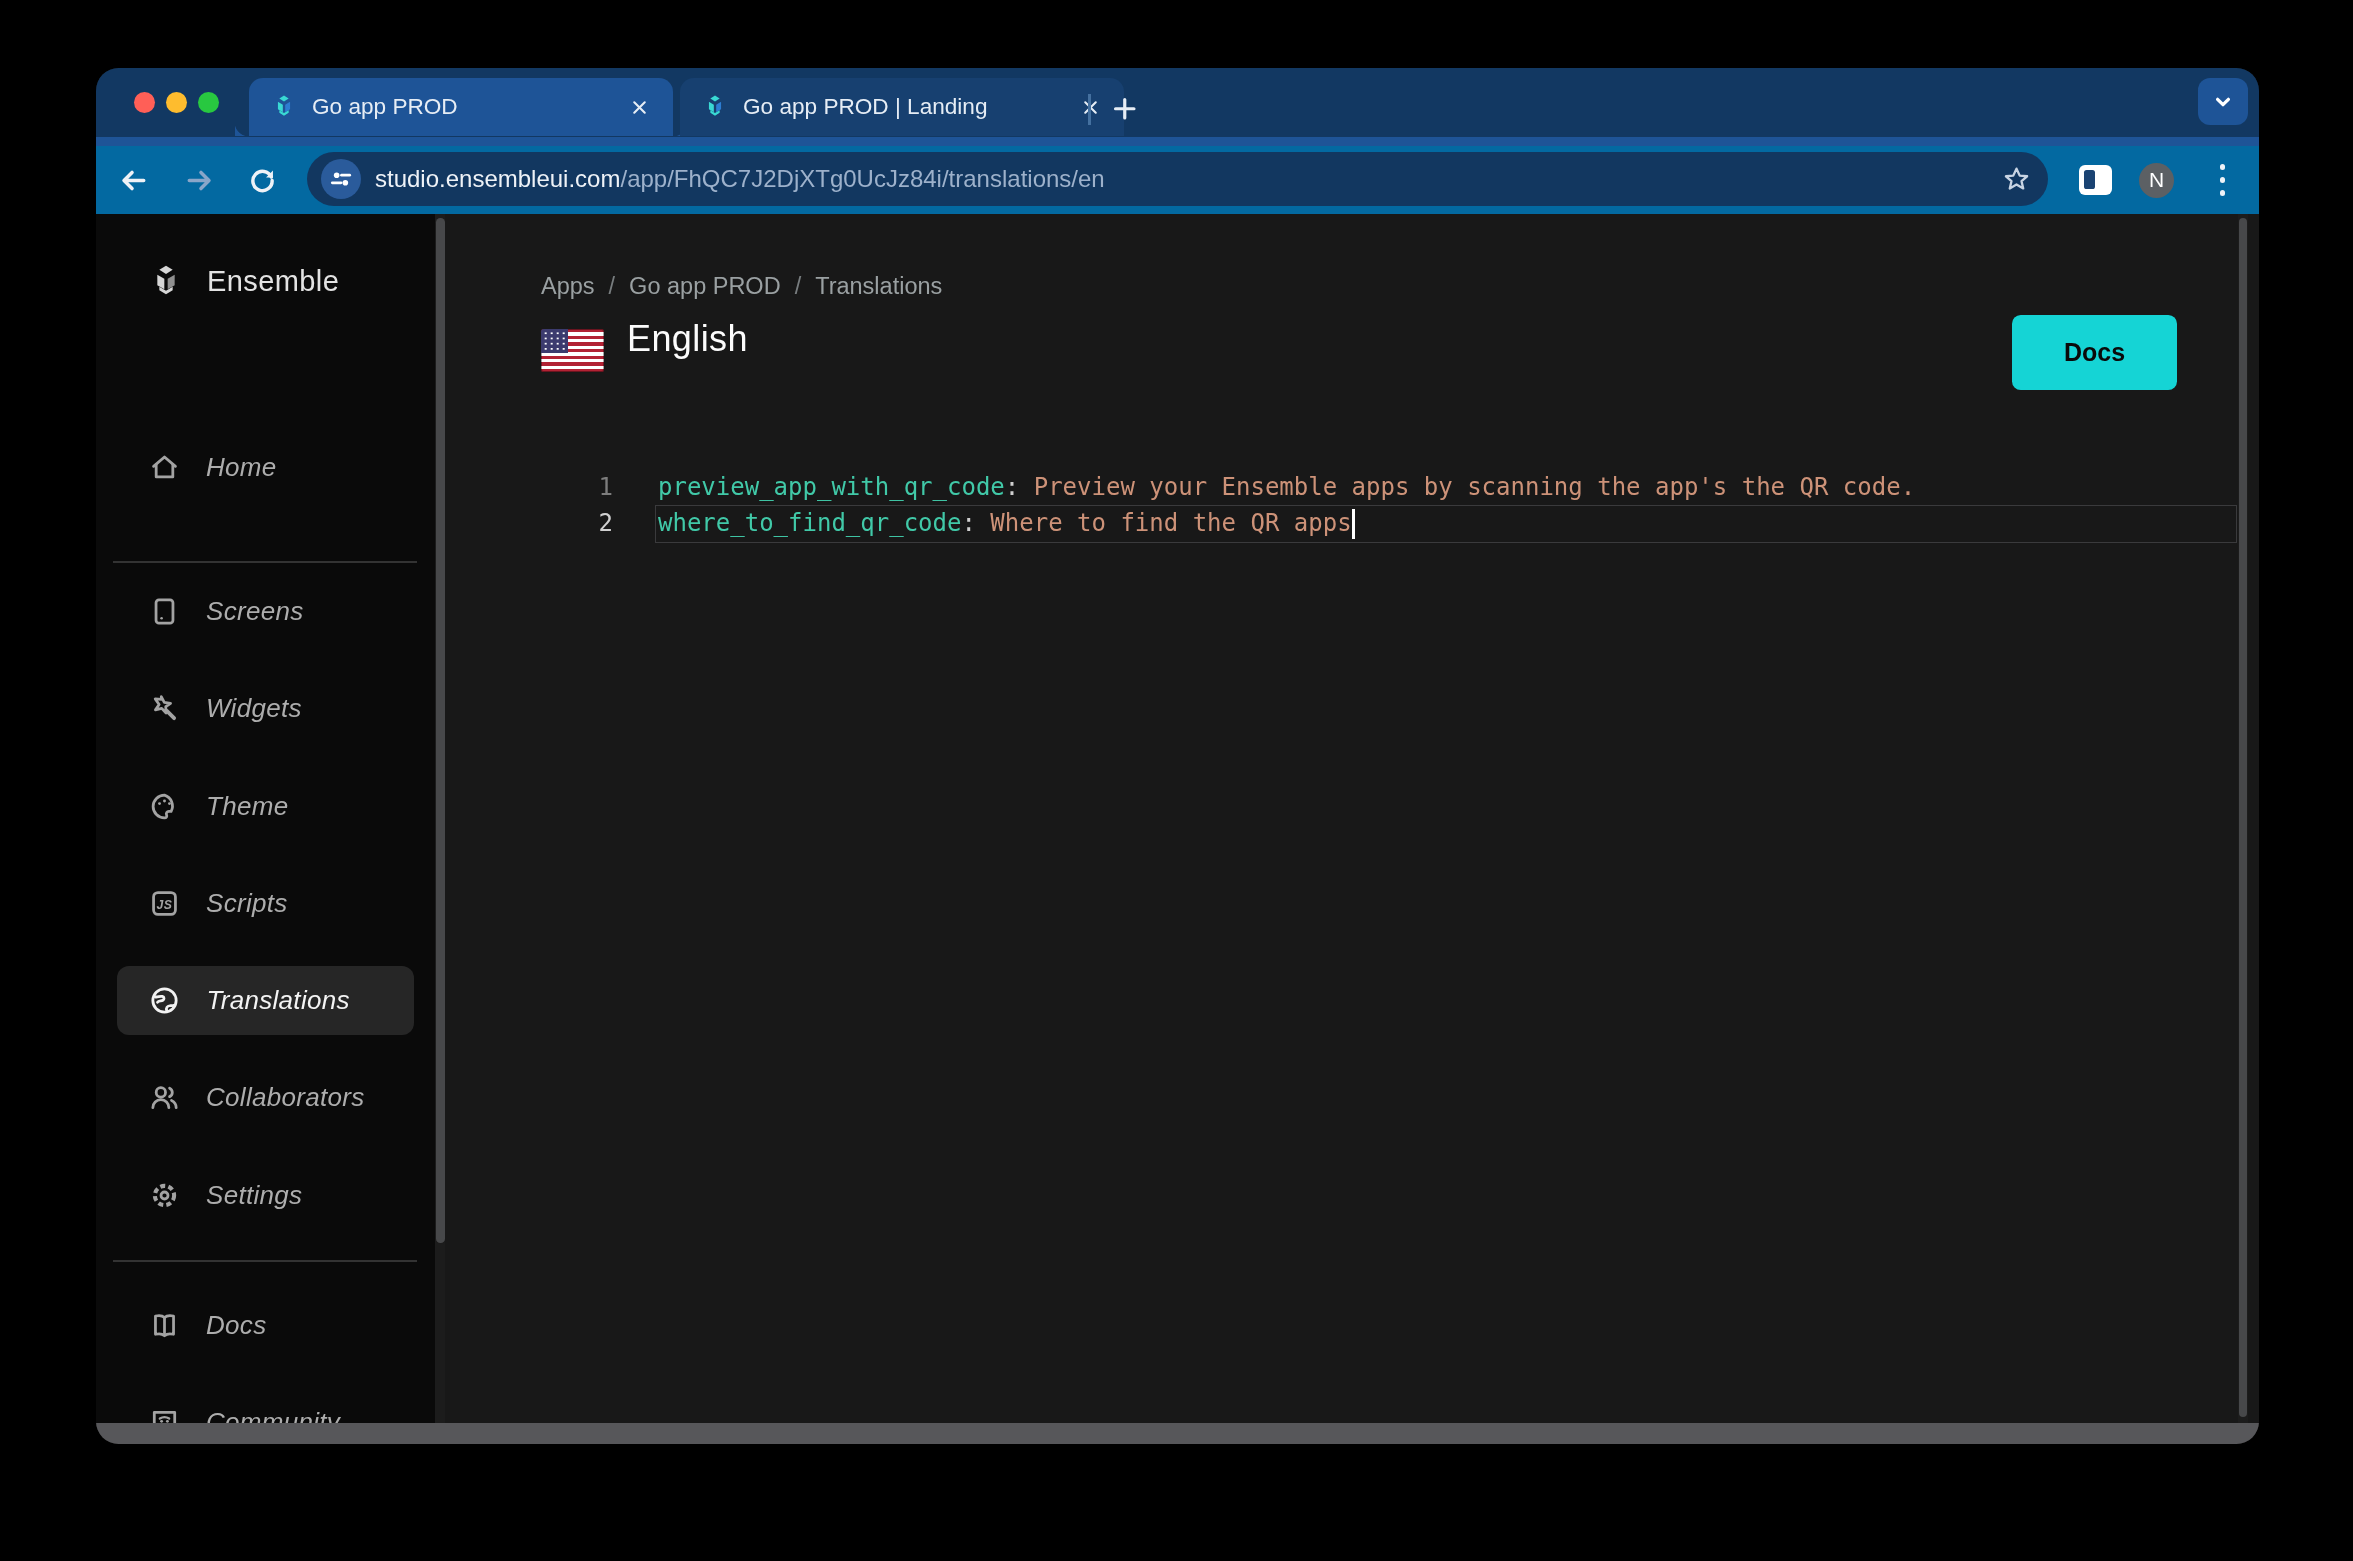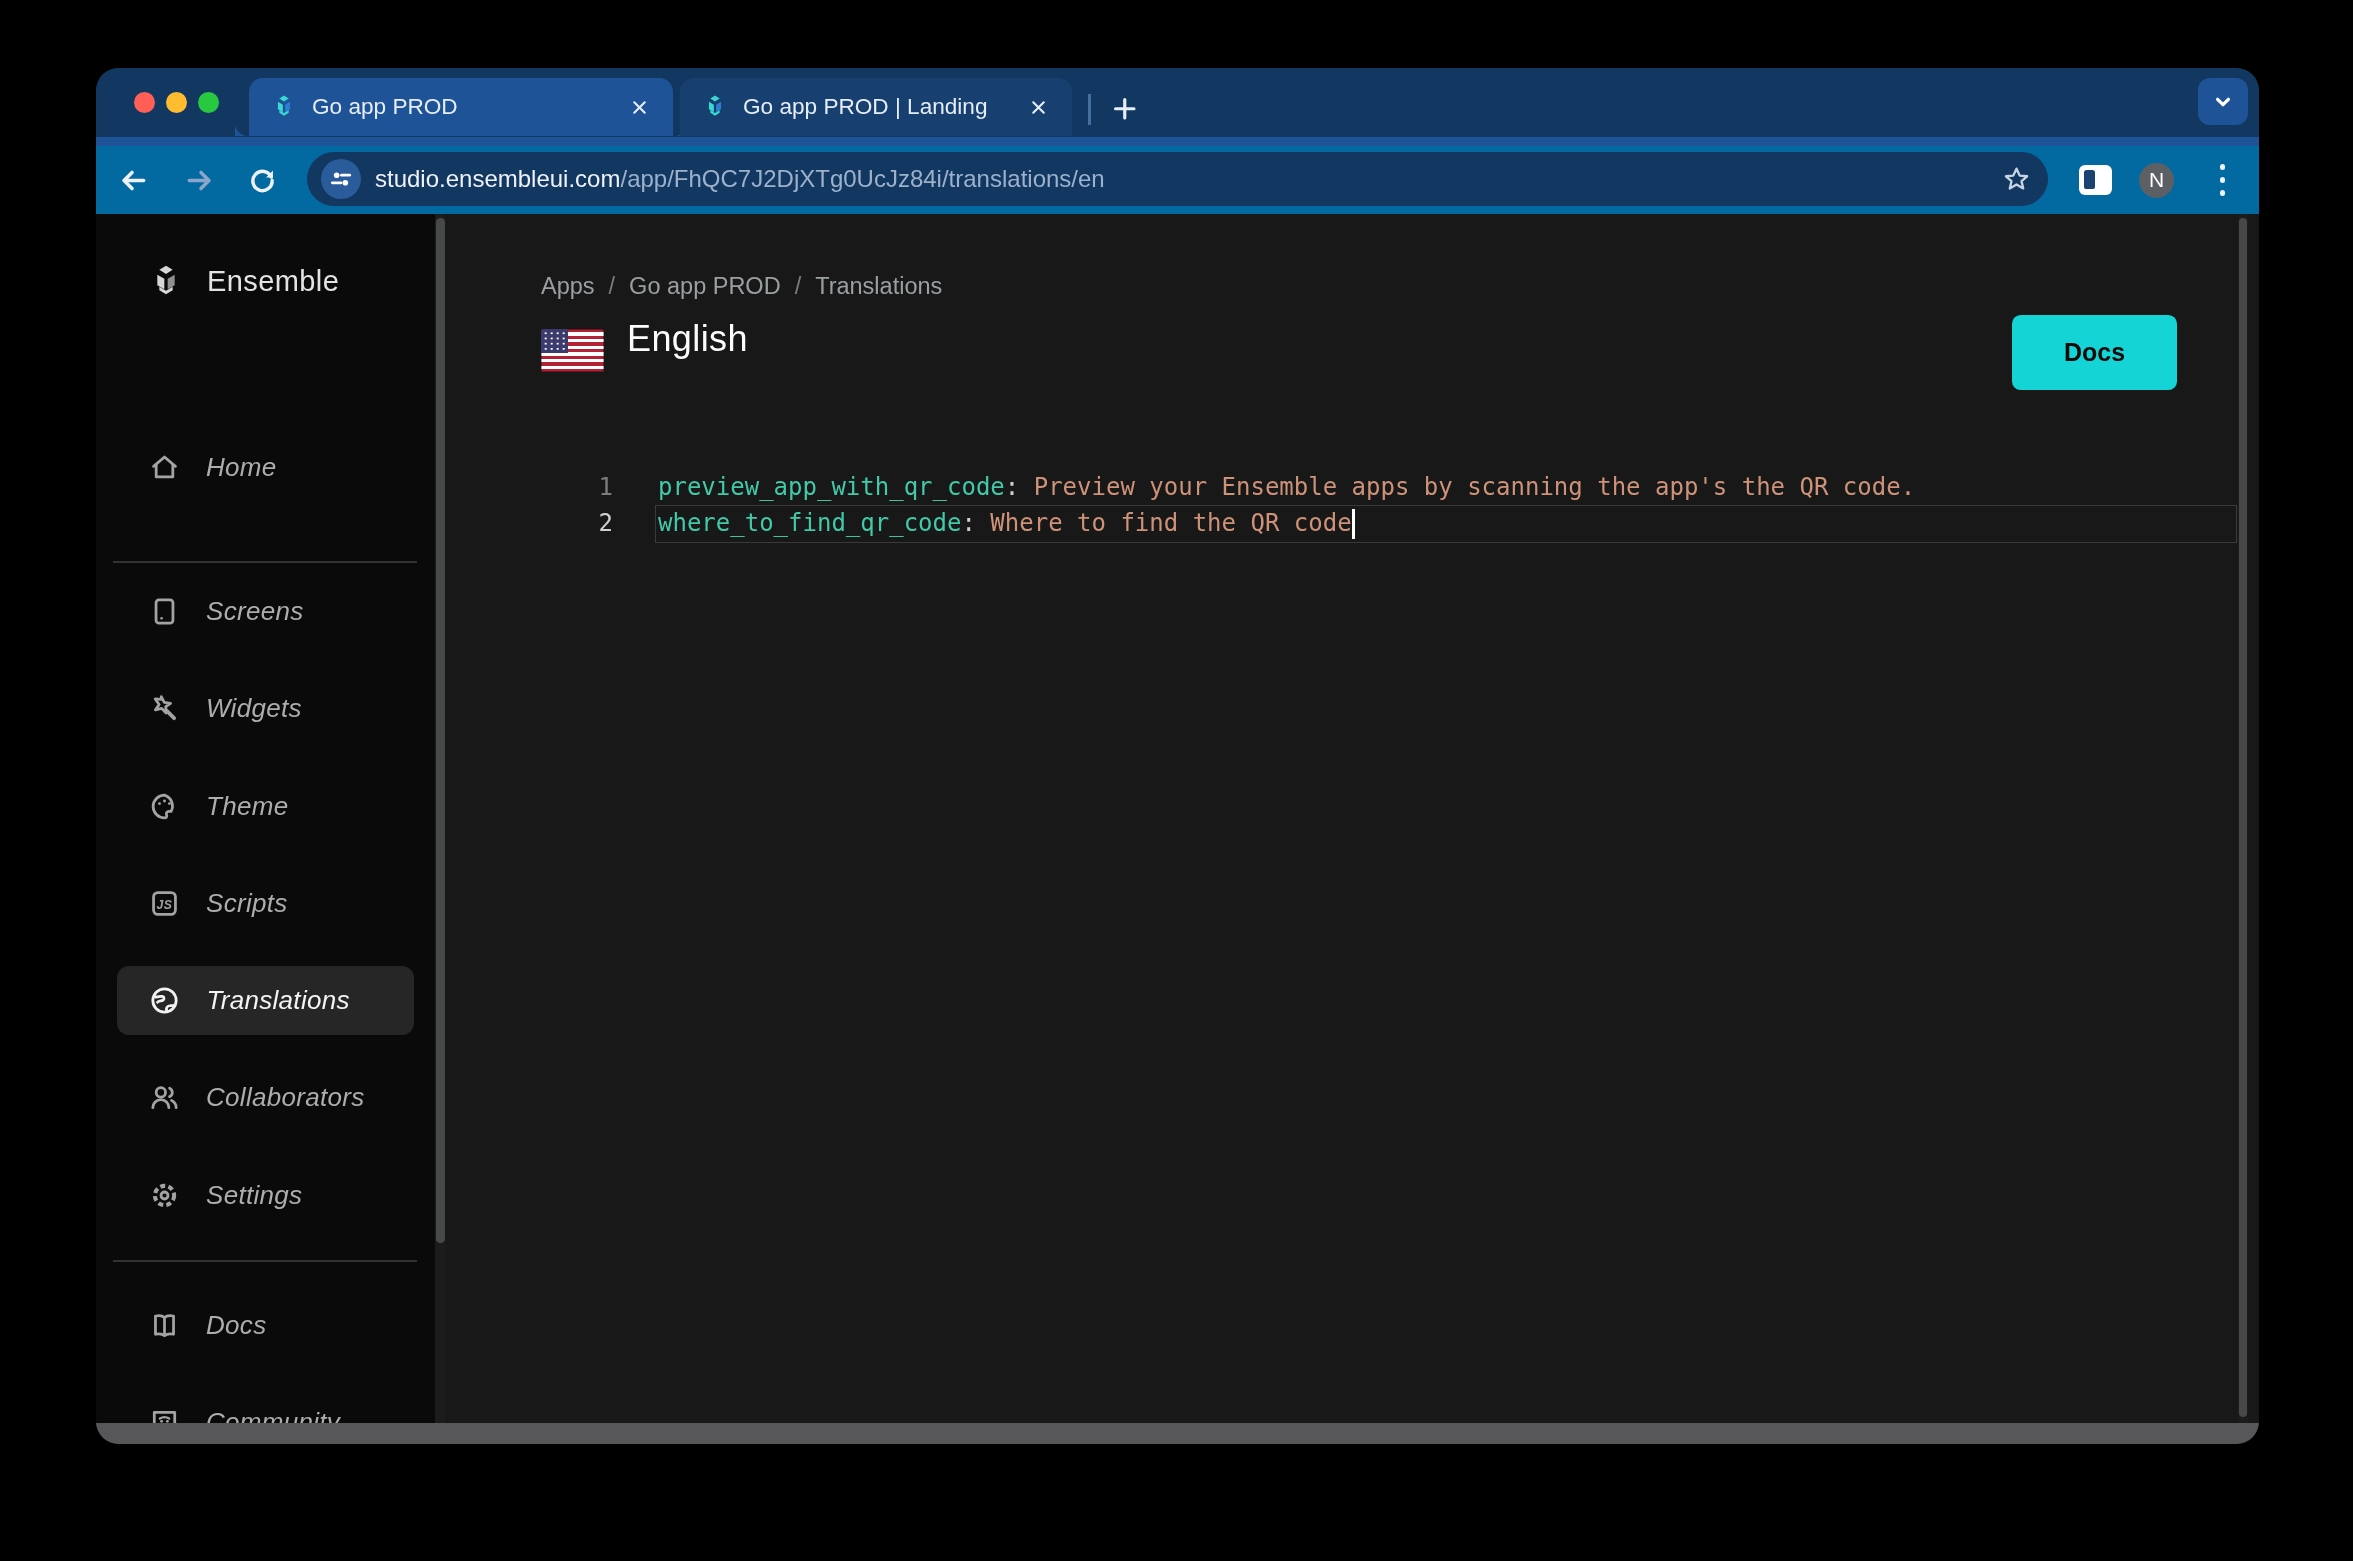--- a/index.html
+++ b/index.html
@@ -14,21 +14,21 @@
   .traffic { position:absolute; top:24px; width:21px; height:21px; border-radius:50%; }
   .t-red { left:38px; background:#ff5f57; }
   .t-yellow { left:70px; background:#febc2e; }
   .t-green { left:102px; background:#28c840; }
   .tab { position:absolute; top:10.4px; height:58px; border-radius:14px 14px 0 0;
          display:flex; align-items:center; padding:0 21px; gap:14px; }
   .tab-active { left:153px; width:424px; background:#1e5497; }
   .tab-active::before, .tab-active::after { content:""; position:absolute; bottom:0; width:14px; height:14px; background:radial-gradient(circle at 0 0, transparent 14px, #1e5497 14.8px); }
   .tab-active::before { left:-14px; transform:scaleX(-1); }
   .tab-active::after { right:-14px; }
-  .tab-inactive { left:584px; width:392px; background:#174070; }
+  .tab-inactive { left:584px; width:444px; background:#174070; }
   .tab-title { flex:1; color:#e6edf5; font-size:22.6px; white-space:nowrap; overflow:hidden; }
   .tab-close { width:26px; height:26px; flex:0 0 auto; display:flex; align-items:center; justify-content:center; border-radius:50%; }
   .tab-sep { position:absolute; left:992px; top:26px; width:2.6px; height:31px; background:#44709f; }
   .newtab { position:absolute; left:1009px; top:21px; width:40px; height:40px; display:flex; align-items:center; justify-content:center; border-radius:50%; }
   .tablist-btn { position:absolute; left:2102px; top:10.4px; width:50px; height:47px; border-radius:12px;
                  background:#1e5497; display:flex; align-items:center; justify-content:center; }
 
   
   .accent-strip { position:absolute; left:0; top:69px; width:100%; height:9.6px; background:#1e5497; }
   .toolbar { position:absolute; left:0; top:78px; width:100%; height:68px; background:#0369a1; }
@@ -354,21 +354,21 @@
         <div class="editor">
           <div class="active-line-box"></div>
 
           <div class="code-row row-1">
             <span class="gutter">1</span>
             <span class="code-text"><span class="yaml-key">preview_app_with_qr_code</span><span class="yaml-sep">: </span><span class="yaml-val">Preview your Ensemble apps by scanning the app's the QR code.</span></span>
           </div>
 
           <div class="code-row row-2">
             <span class="gutter g-active">2</span>
-            <span class="code-text"><span class="yaml-key">where_to_find_qr_code</span><span class="yaml-sep">: </span><span class="yaml-val">Where to find the QR code</span><span class="cursor"></span></span>
+            <span class="code-text"><span class="yaml-key">where_to_find_qr_code</span><span class="yaml-sep">: </span><span class="yaml-val">Where to find the QR apps</span><span class="cursor"></span></span>
           </div>
         </div>
 
         <div class="right-scroll">
           <div class="right-thumb"></div>
         </div>
       </main>
     </div>
 
     <div class="bottombar"></div>

